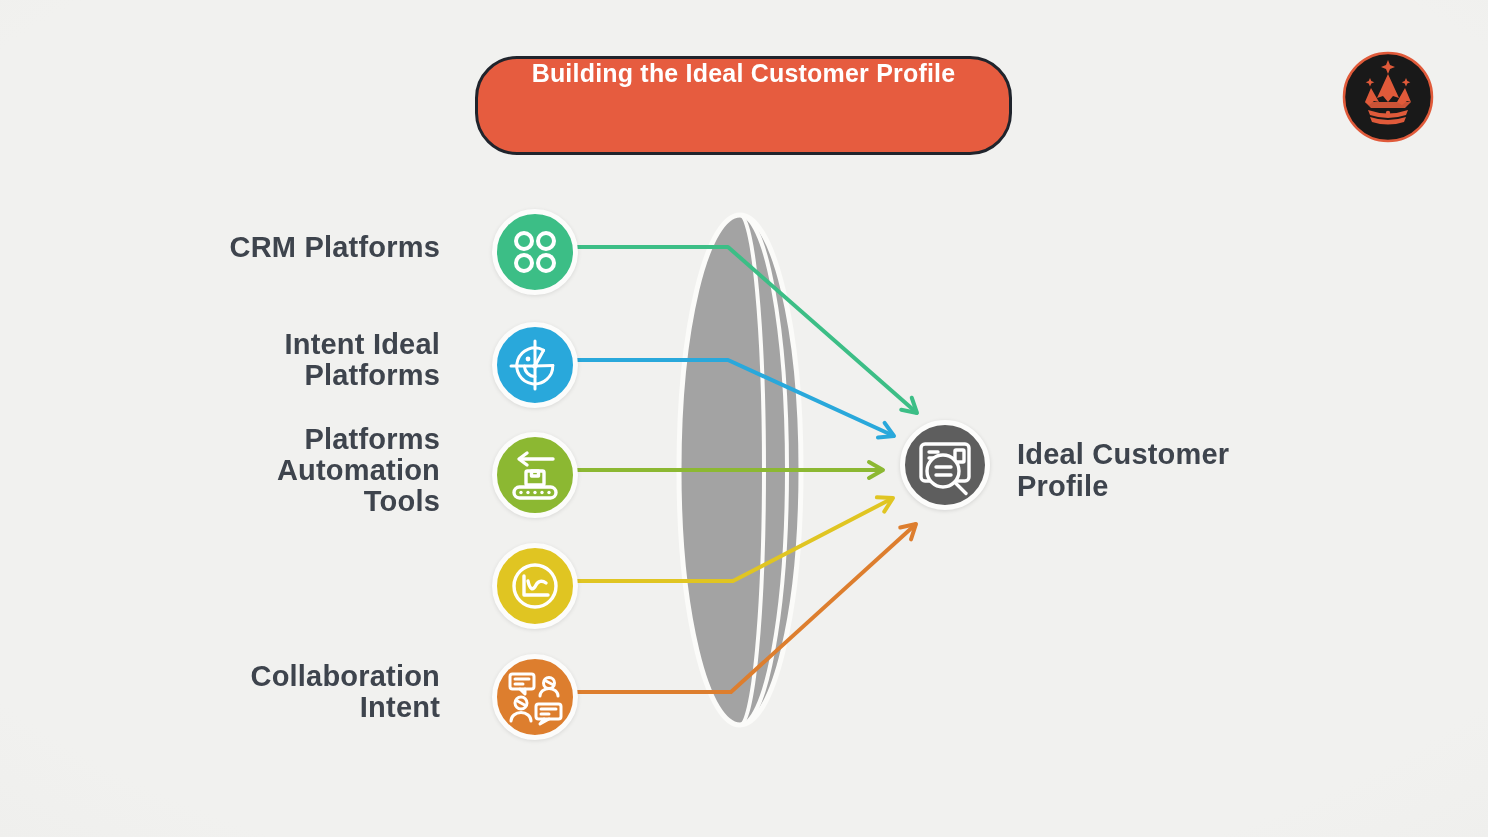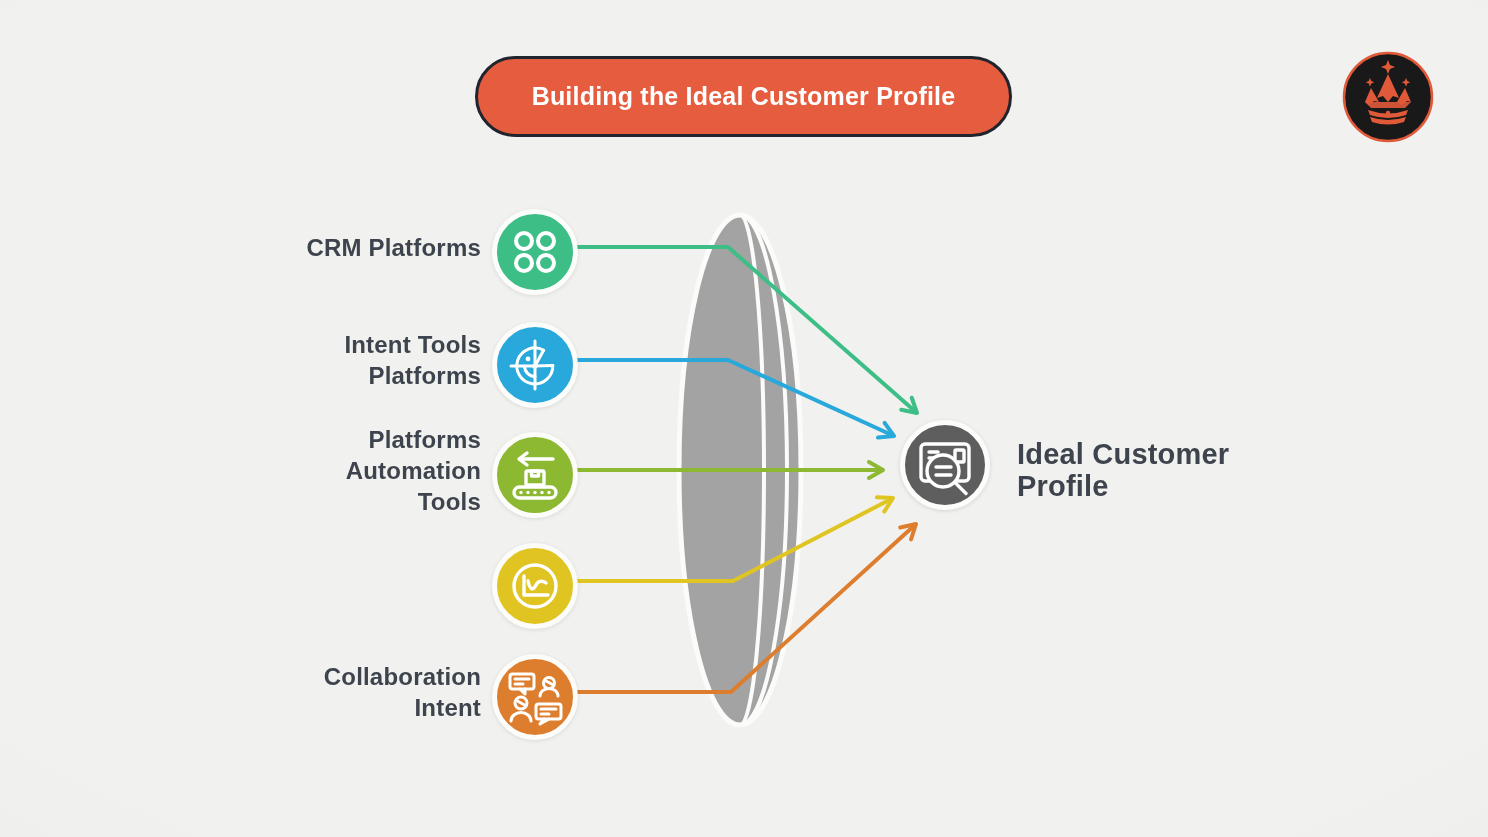--- a/index.html
+++ b/index.html
@@ -6,32 +6,32 @@
   body {
     width: 1488px; height: 837px; overflow: hidden;
     font-family: "Liberation Sans", "DejaVu Sans", sans-serif;
     background: radial-gradient(115% 115% at 50% 45%, #F1F1EF 55%, #E8E8E6 100%);
     position: relative;
   }
   .stage { position: absolute; inset: 0; }
   .overlay { position: absolute; left: 0; top: 0; }
 
   .title-pill {
-    position: absolute; left: 475px; top: 56px; width: 537px; height: 81px;
+    position: absolute; left: 475px; top: 56px; width: 537px; height: 99px;
     border-radius: 42px; border: 3px solid #20242C;
-    display: flex; align-items: center; justify-content: center;
+    display: flex; justify-content: center;
     box-sizing: border-box;
   }
   .title-pill span { color: #FFFFFF; font-size: 25px; font-weight: 700; letter-spacing: .2px; }
 
   .logo { position: absolute; left: 1341px; top: 50px; width: 94px; height: 94px; }
 
   .src-label {
-    position: absolute; right: 1007px; transform: translateY(-50%);
-    text-align: right; font-size: 24px; font-weight: 700; line-height: 31px;
+    position: absolute; right: 1048px; transform: translateY(-50%);
+    text-align: right; font-size: 29px; font-weight: 700; line-height: 31px;
     color: #3E444D; white-space: pre-line; letter-spacing: .2px;
   }
   .node {
     position: absolute; width: 76px; height: 76px; border-radius: 50%;
     border: 5px solid #FCFCFB; box-sizing: content-box;
     display: flex; align-items: center; justify-content: center;
     box-shadow: 0 1px 4px rgba(0,0,0,.10);
   }
   .result-node {
     position: absolute; left: 900px; top: 420px; width: 90px; height: 90px;
@@ -110,21 +110,21 @@
     <svg width="58" height="58" viewBox="-29 -29 58 58">
       <g fill="none" stroke="#FFFFFF" stroke-width="4">
         <circle cx="-11" cy="-11" r="8"></circle>
         <circle cx="11" cy="-11" r="8"></circle>
         <circle cx="-11" cy="11" r="8"></circle>
         <circle cx="11" cy="11" r="8"></circle>
       </g>
     </svg>
   </div>
 
-  <div class="src-label" style="top:360px">Intent Tools
+  <div class="src-label" style="top:360px">Intent Ideal
 Platforms</div>
   <div class="node" style="left: 492px; top: 322px; background: rgb(41, 168, 219);">
     <svg width="58" height="58" viewBox="-29 -29 58 58">
       <g fill="none" stroke="#FFFFFF" stroke-width="3" stroke-linecap="round">
         <path d="M17.8,0.4 A18,18 0 1 1 8.6,-14.8"></path>
         <path d="M17.8,0.4 L0,1 L8.6,-14.8"></path>
         <path d="M0,-24 L0,24"></path>
         <path d="M-24,1 L-1,1"></path>
         <path d="M-10.5,1 A10.5,10.5 0 0 0 0,11.5"></path>
       </g>

